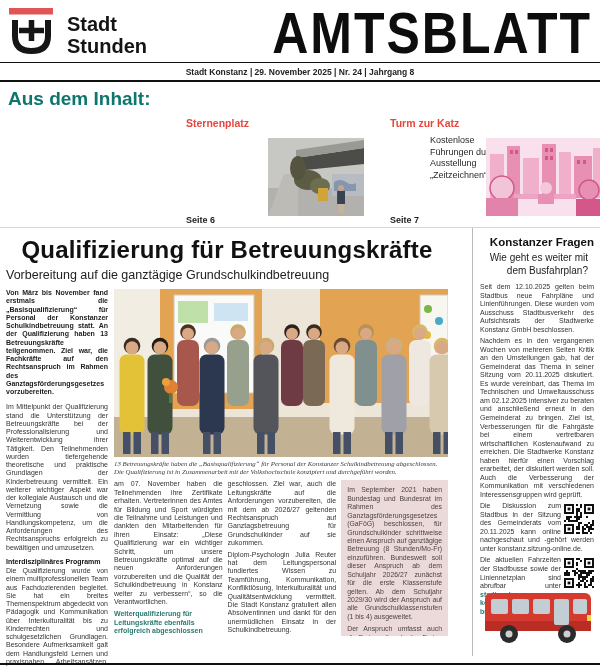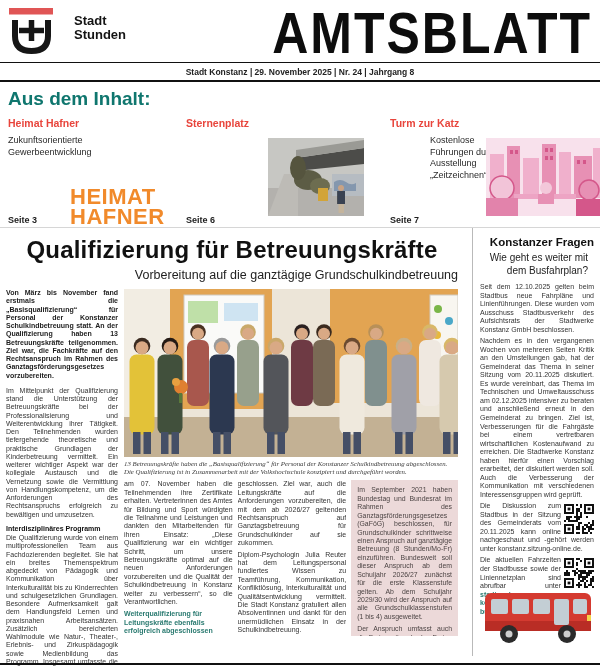--- a/index.html
+++ b/index.html
@@ -2,40 +2,40 @@
 <html><head>
 <meta charset="utf-8">
 <style>
   * { margin:0; padding:0; box-sizing:border-box; }
   body { background:#888; font-family:"Liberation Sans", sans-serif; }
   .page { position:relative; width:600px; height:667px; background:#fff; overflow:hidden; margin:0 auto; color:#1c1c1c; }
 
   
   .masthead { display:flex; align-items:flex-start; padding:7px 8px 0 8px; height:60px; }
   .logo-wrap { display:flex; gap:9px; align-items:flex-start; }
-  .logo-text { font-weight:bold; font-size:13px; line-height:1.08; color:#141414; padding-top:7px;margin-left:7px; }
+  .logo-text { font-weight:bold; font-size:20px; line-height:1.08; color:#141414; padding-top:7px; }
   .amtsblatt { margin-left:auto; font-weight:bold; font-size:50px; line-height:0.92; letter-spacing:2px; color:#0d0d0d; transform:scaleY(1.14); transform-origin:top right; }
   .dateline { margin:2px 0 0 0; border-top:1.5px solid #111; border-bottom:2.5px solid #111; text-align:center; font-size:8.5px; font-weight:bold; padding:3.5px 0; color:#222; }
 
   
   .inhalt { padding:6px 8px 0 8px; border-bottom:1px solid #d6d6d6; height:146px; }
   .inhalt-heading { color:#0f766e; font-size:19px; font-weight:bold; }
   .inhalt-cols { position:relative; height:110px; margin-top:7px; }
   .teaser { position:absolute; top:0; height:110px; }
   .teaser-title { color:#e8453c; font-size:10.5px; font-weight:bold; margin-bottom:6px; }
   .teaser-text { font-size:9px; line-height:1.3; color:#2a2a2a; }
   .teaser-page { position:absolute; left:0; bottom:2px; font-size:9px; font-weight:bold; }
   .hh-logo { position:absolute; left:62px; bottom:0; color:#f18a2b; font-weight:bold; font-size:22px; line-height:0.92; letter-spacing:0.5px; }
   .teaser-img { position:absolute; top:21px; right:0; overflow:hidden; }
 
   
   .mainwrap { display:flex; height:428px; }
-  .main { width:473px; border-right:1px solid #b9b9b9; padding:8px 14px 0 6px; }
+  .main { width:473px; border-right:1px solid #b9b9b9; padding:8px 24px 0 6px; }
   .headline { text-align:center; font-size:24px; font-weight:bold; letter-spacing:0.2px; color:#111; }
-  .subheadline { text-align:right; font-size:12.5px; margin-top:4px; color:#222; }
+  .subheadline { text-align:left; font-size:12.5px; margin-top:4px; color:#222; }
   .article-body { display:flex; gap:6px; margin-top:7px; }
   .colA { width:121px; font-size:7px; line-height:1.18; text-align:justify; color:#333; }
   .colA .lead { font-weight:bold; color:#1c1c1c; margin-bottom:7px; }
   .colA h3 { font-size:7px; margin:6px 0 1px 0; color:#111; }
   .photo-block { width:334px; }
   .caption { font-style:italic; font-size:6.8px; line-height:1.25; color:#3a3a3a; margin:2.5px 0 4px 0; font-family:"Liberation Serif", serif; }
   .cols3 { display:flex; gap:5px; height:156px; overflow:hidden; }
   .colN { width:110px; font-size:7px; line-height:1.2; text-align:justify; color:#333; overflow:hidden; }
   .colN h4 { font-size:7px; color:#2a7a70; margin:4px 0 1px 0; line-height:1.2; text-align:left; }
   .link-teal { color:#2a7a70; font-weight:bold; }
@@ -71,29 +71,20 @@
       </div>
     </div>
     <div class="amtsblatt">AMTSBLATT</div>
   </div>
   <div class="dateline">Stadt Konstanz | 29. November 2025 | Nr. 24 | Jahrgang 8</div>
 
   <div class="inhalt">
     <div class="inhalt-heading">Aus dem Inhalt:</div>
     <div class="inhalt-cols">
 
-      <div class="teaser" style="left:0; width:178px;">
-        <div class="teaser-title">Heimat Hafner</div>
-        <div class="teaser-text" style="width:92px;">Zukunftsorientierte Gewerbe­entwicklung</div>
-        <div class="teaser-page">Seite 3</div>
-        <div class="hh-logo">
-          <div>HEIMAT</div>
-          <div>HAFNER</div>
-        </div>
-      </div>
 
       <div class="teaser" style="left:178px; width:178px;">
         <div class="teaser-title">Sternenplatz</div>
         <div class="teaser-page">Seite 6</div>
         <div class="teaser-img" style="width:96px; height:78px;">
           <svg width="96" height="78" viewBox="0 0 96 78">
             <rect width="96" height="78" fill="#c7c7c3"></rect>
             <rect x="0" y="50" width="96" height="28" fill="#b3b1ad"></rect>
             <polygon points="0,78 16,36 30,36 30,78" fill="#bdbbb6"></polygon>
             <polygon points="64,36 96,36 96,58 64,58" fill="#b6bcc2"></polygon>

